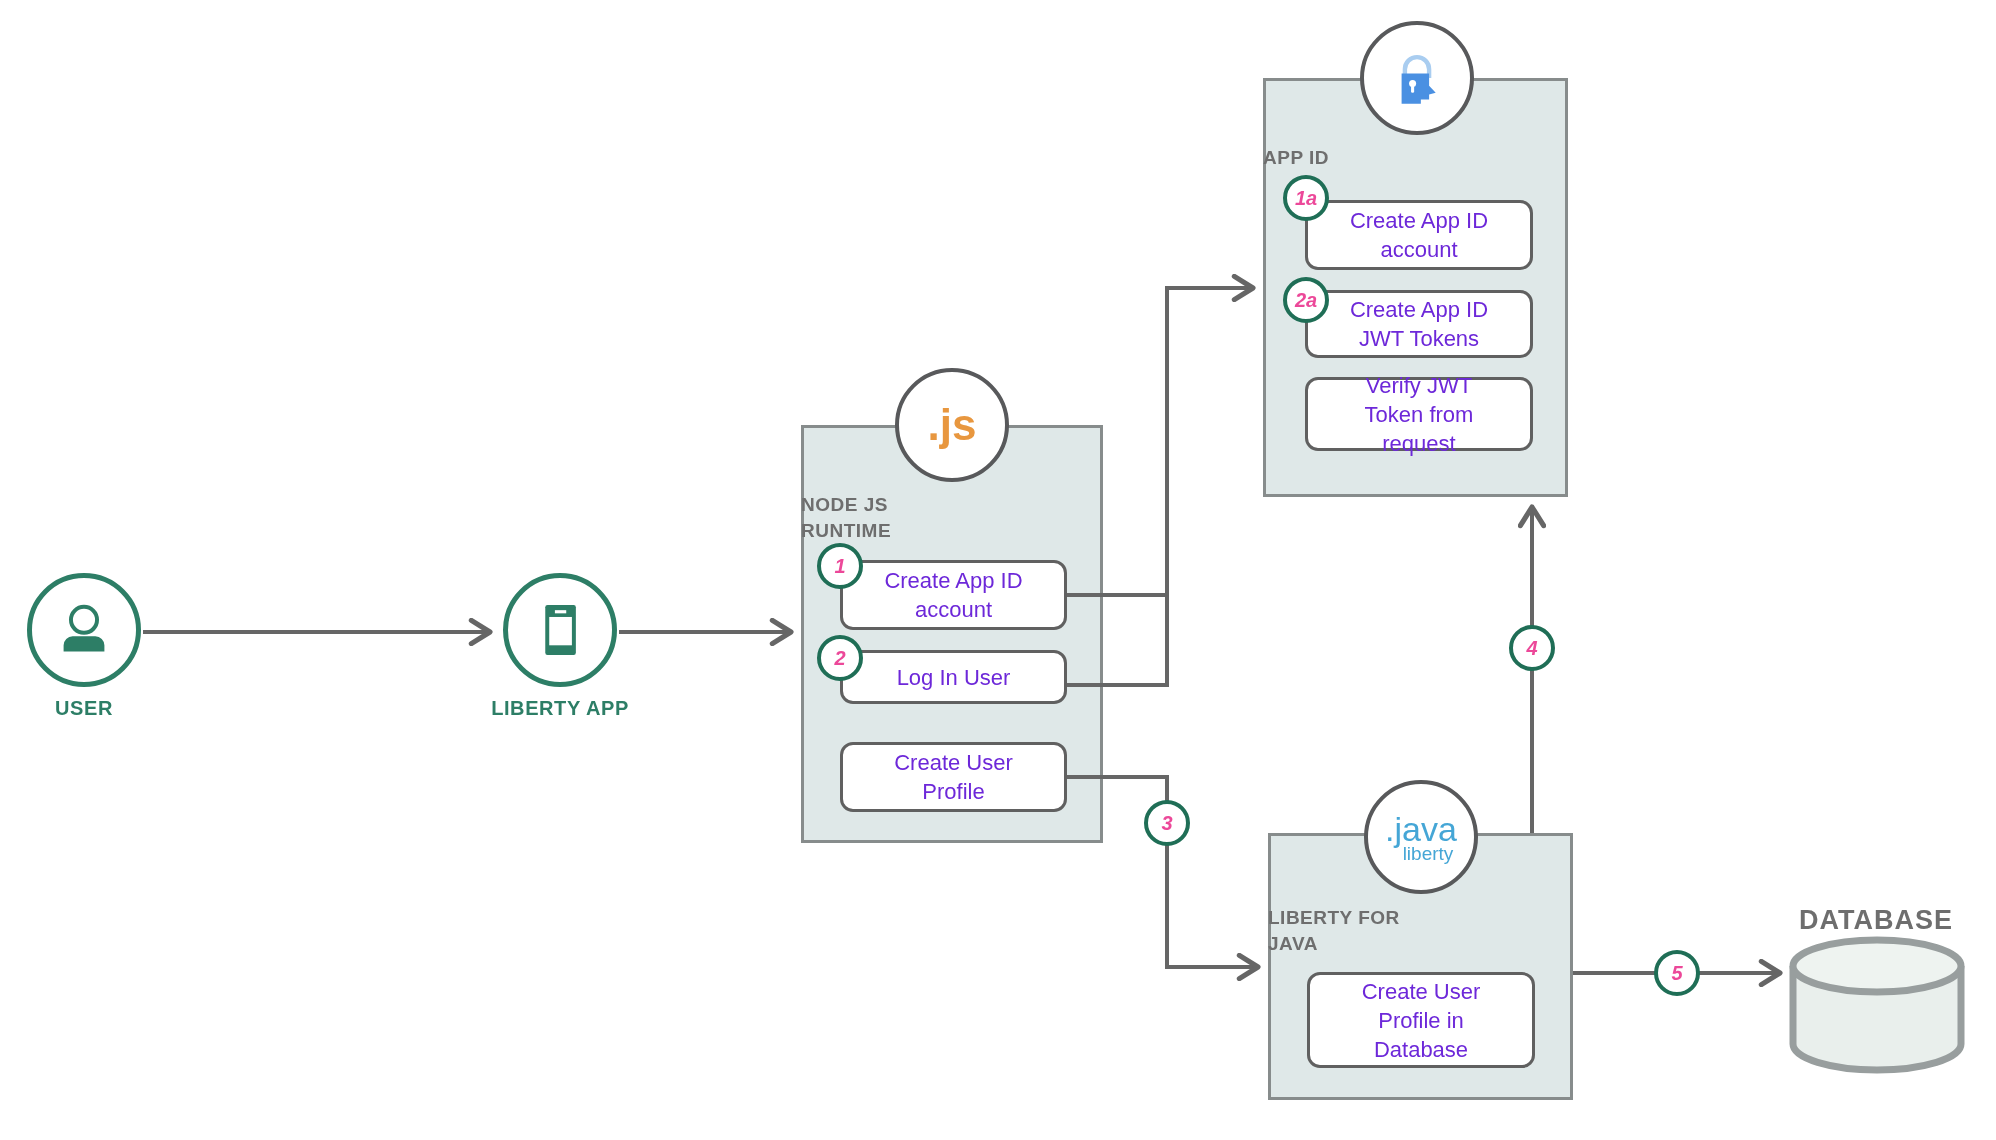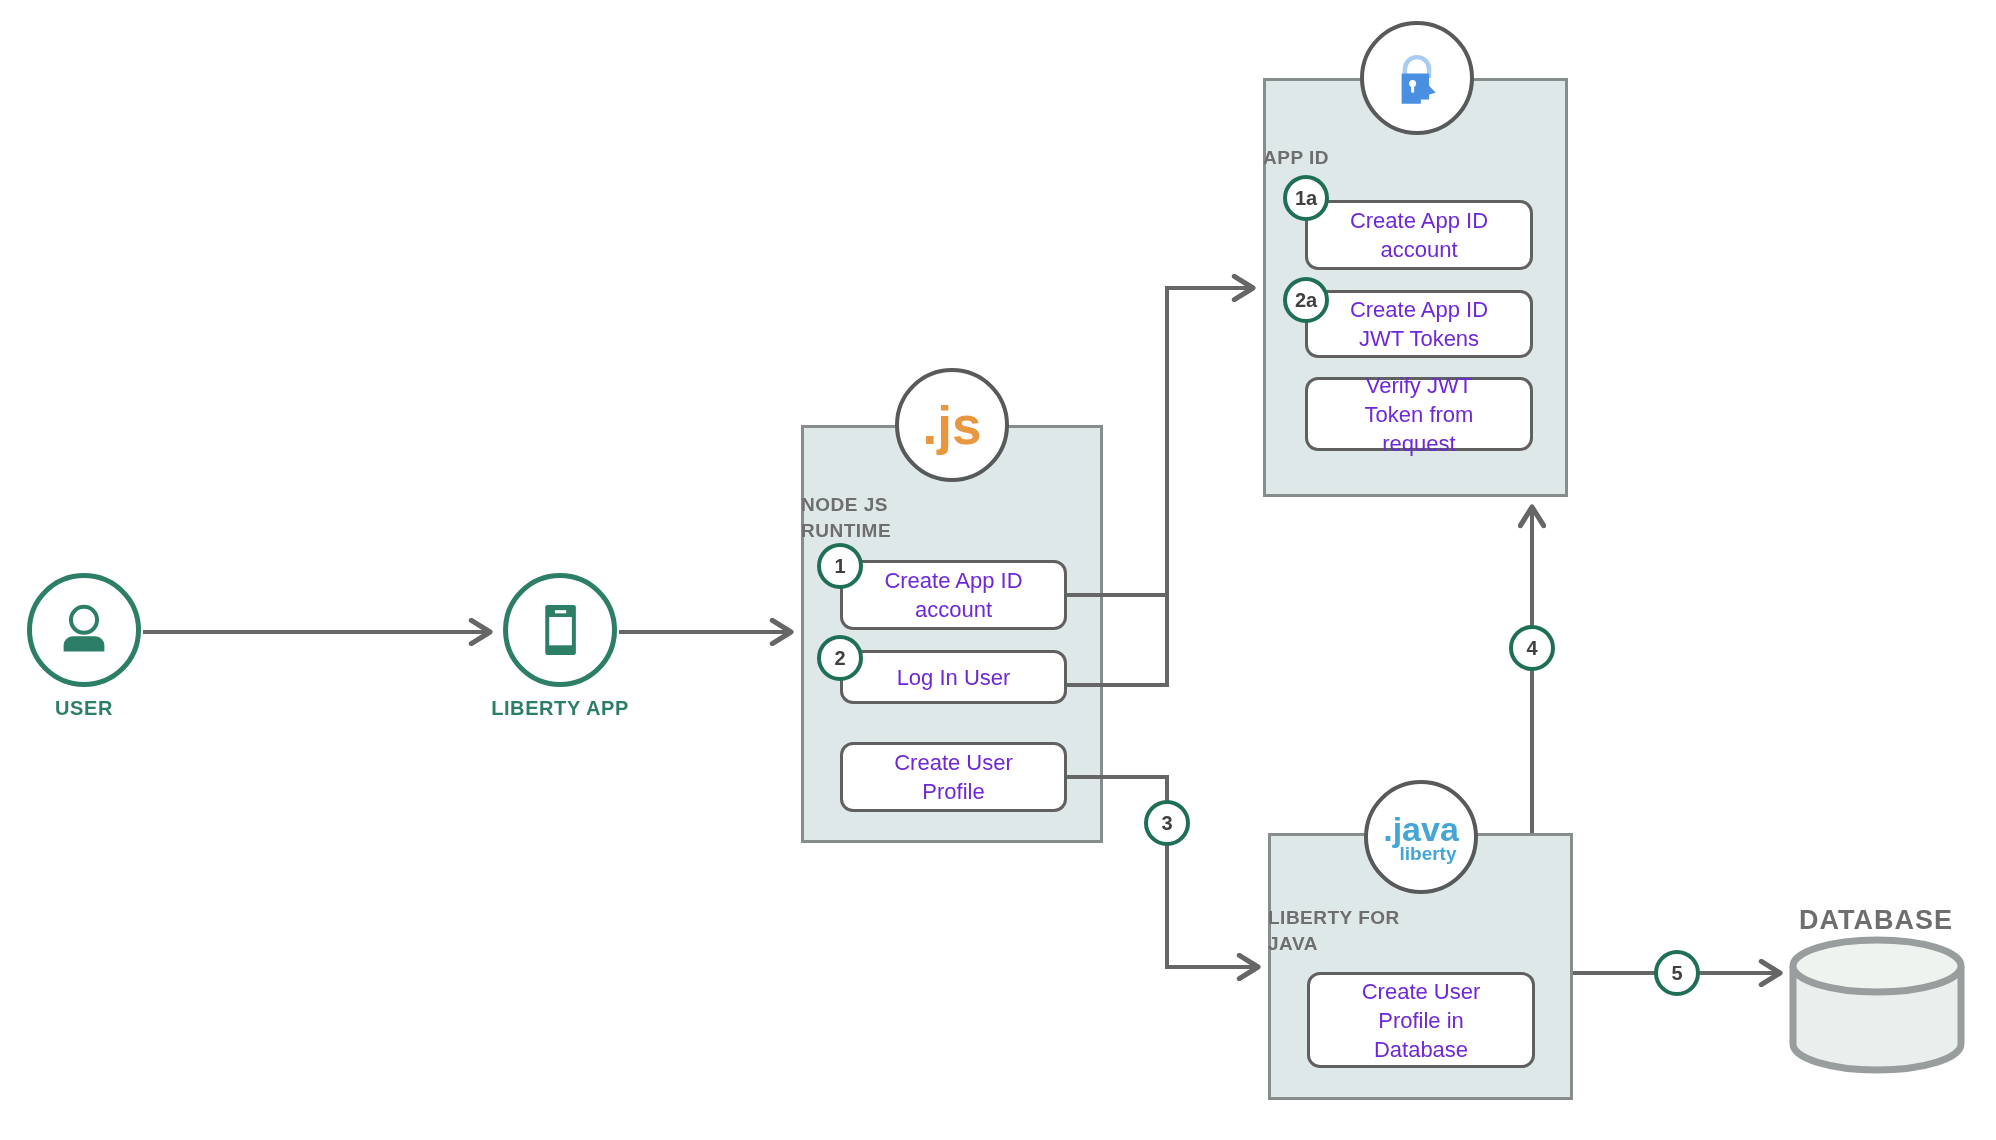--- a/index.html
+++ b/index.html
@@ -29,24 +29,24 @@
     line-height:26px;letter-spacing:.5px;white-space:pre-line;z-index:3;
   }
   .step{
     position:absolute;background:#ffffff;border:3px solid #606060;border-radius:13px;
     box-sizing:border-box;display:flex;align-items:center;justify-content:center;text-align:center;
     font-size:22px;color:#6d28d9;line-height:29px;white-space:pre-line;z-index:3;
   }
   .badge{
     position:absolute;width:46px;height:46px;border-radius:50%;background:#ffffff;
     border:4px solid #1f6e56;box-sizing:border-box;display:flex;align-items:center;justify-content:center;
-    font-size:20px;font-weight:bold;color:#404040;z-index:4;
+    font-size:20px;font-weight:bold;color:#ec4899;z-index:4;font-style:italic;
   }
-  .js-logo{font-size:53px;font-weight:bold;color:#e8973f;line-height:1;}
-  .java-logo{display:flex;flex-direction:column;align-items:center;line-height:1;color:#45a6d6;font-weight:bold;}
+  .js-logo{font-size:44px;font-weight:bold;color:#e8973f;line-height:1;}
+  .java-logo{display:flex;flex-direction:column;align-items:center;line-height:1;color:#45a6d6;font-weight:normal;}
   .java-logo .jl-top{font-size:34px;}
   .java-logo .jl-sub{font-size:19px;margin-top:-2px;margin-left:14px;}
   .db-label{
     position:absolute;width:220px;text-align:center;font-size:27px;font-weight:bold;
     color:#6e6e6e;letter-spacing:1px;z-index:3;
   }
   .abs{position:absolute;z-index:3;}
 </style>
 </head>
 <body>

